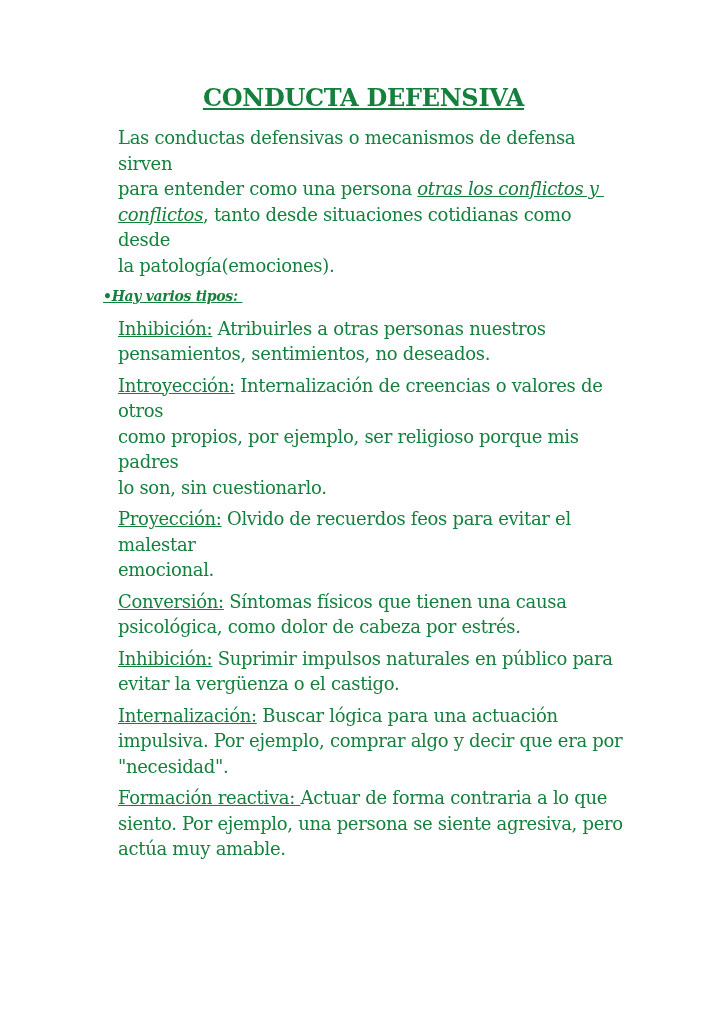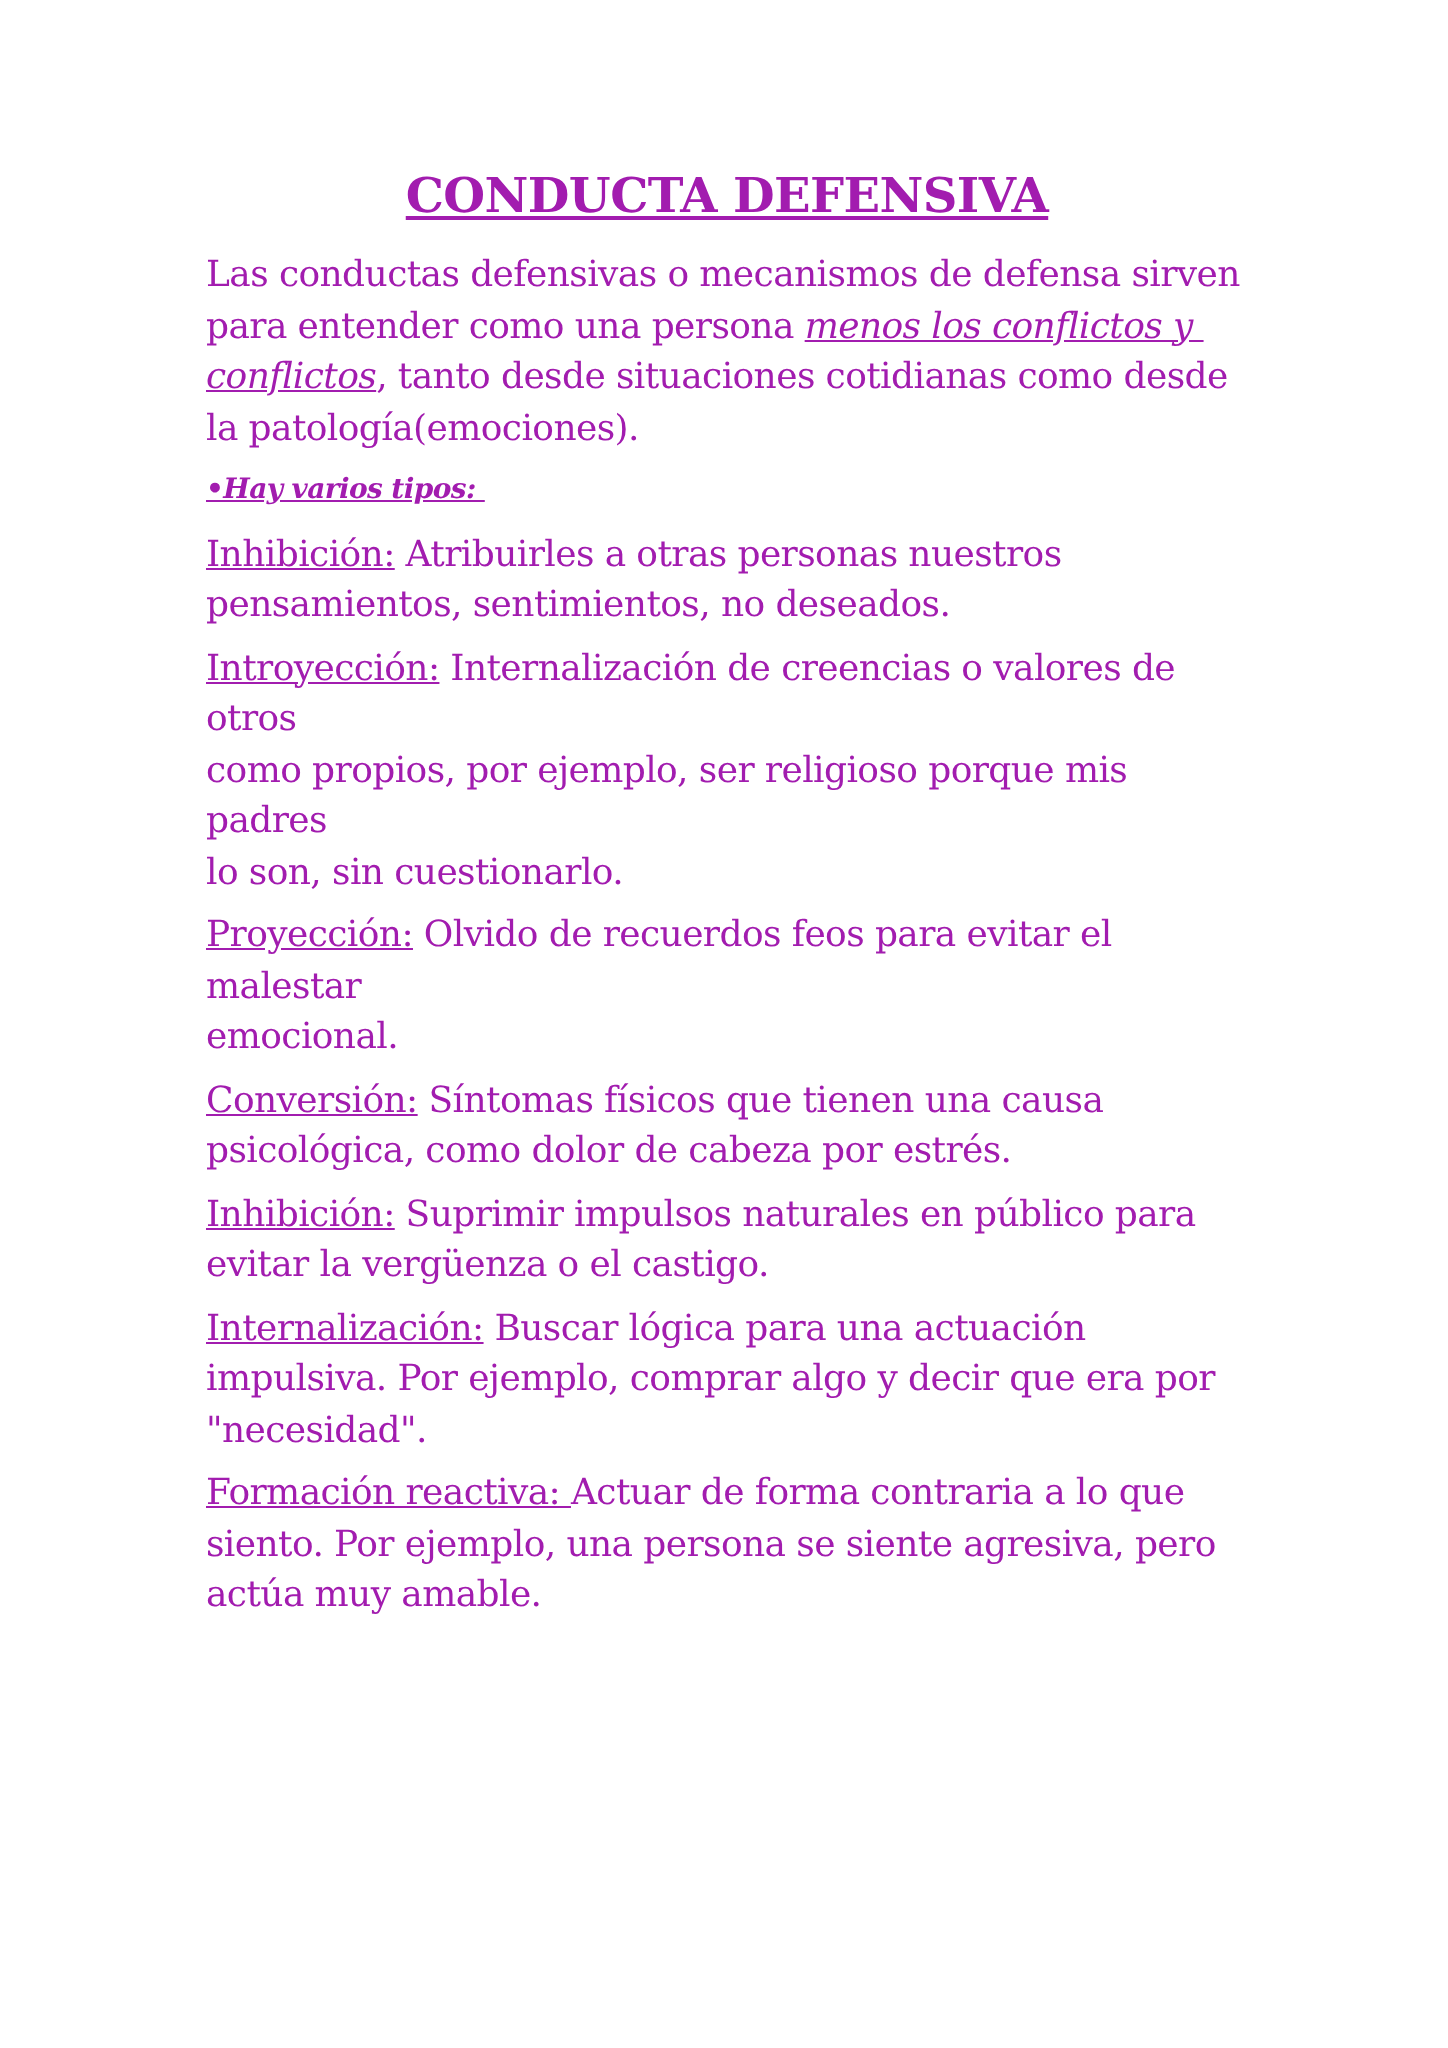--- a/index.html
+++ b/index.html
@@ -8,37 +8,37 @@
     background: #ffffff;
   }
   .page {
     position: relative;
     width: 724px;
     height: 1024px;
     background: #ffffff;
     box-sizing: border-box;
     padding: 82px 100px 0 103px;
     font-family: "DejaVu Serif", serif;
-    color: #a21caf;
+    color: #15803d;
     overflow: hidden;
   }
   .doc-title {
     font-size: 24px;
     line-height: 31px;
     font-weight: bold;
     text-align: center;
     text-decoration: underline;
     letter-spacing: -0.3px;
     margin: 0 0 12px 0;
   }
   .body-par {
     font-size: 18px;
     line-height: 25.5px;
     letter-spacing: -0.3px;
-    margin: 0 0 6px 0;
+    margin: 0 0 6px 15px;
     white-space: pre-wrap;
   }
   .section-heading {
     font-size: 14px;
     line-height: 25.5px;
     letter-spacing: -0.3px;
     font-weight: bold;
     font-style: italic;
     text-decoration: underline;
     margin: 0 0 6px 0;
@@ -53,21 +53,21 @@
     text-decoration: underline;
   }
 </style>
 </head>
 <body>
 
 <div class="page">
   <h1 class="doc-title">CONDUCTA DEFENSIVA</h1>
 
   <p class="body-par"><span class="seg-normal">Las conductas defensivas o mecanismos de defensa sirven
-para entender como una persona </span><span class="seg-italic-underline">menos los conflictos y </span><span class="seg-normal">
+para entender como una persona </span><span class="seg-italic-underline">otras los conflictos y </span><span class="seg-normal">
 </span><span class="seg-italic-underline">conflictos</span><span class="seg-normal">, tanto desde situaciones cotidianas como desde
 la patología(emociones).</span></p>
 
   <h2 class="section-heading">•Hay varios tipos: </h2>
 
   <div>
       <p class="body-par"><span class="term">Inhibición:</span><span> Atribuirles a otras personas nuestros
 pensamientos, sentimientos, no deseados.</span></p>
       <p class="body-par"><span class="term">Introyección:</span><span> Internalización de creencias o valores de otros
 como propios, por ejemplo, ser religioso porque mis padres

